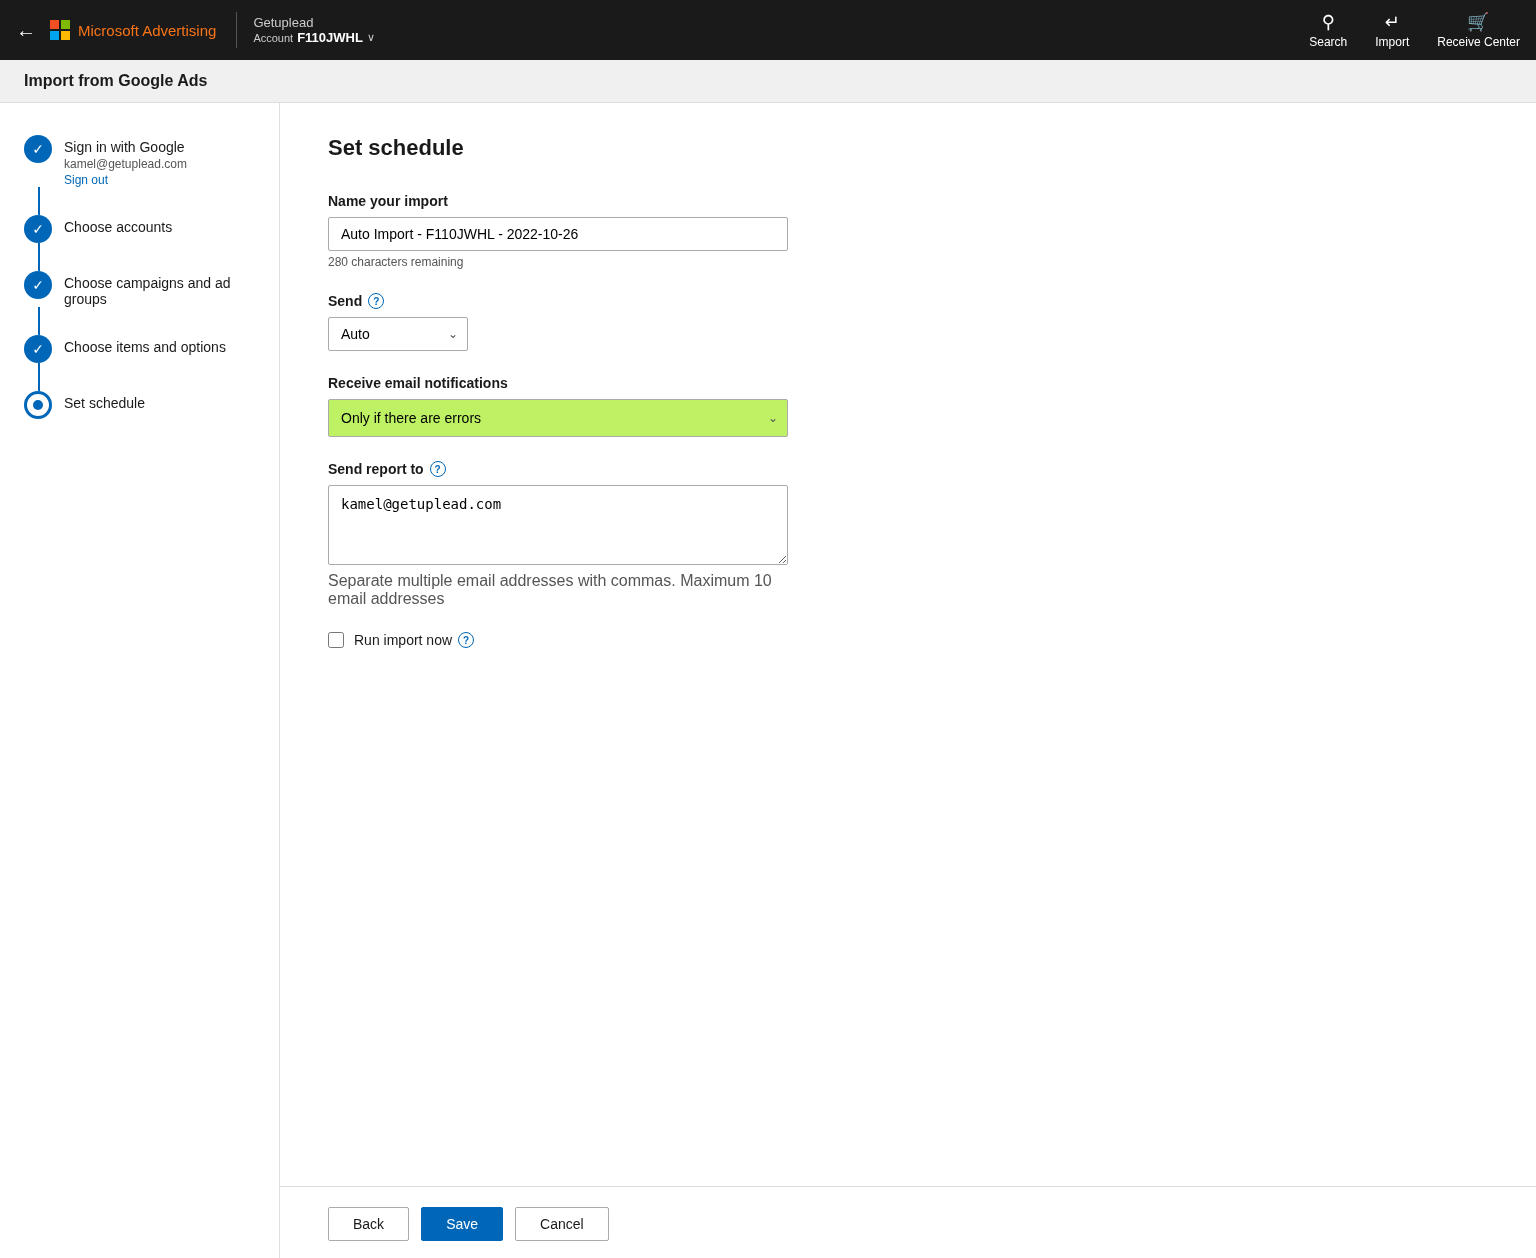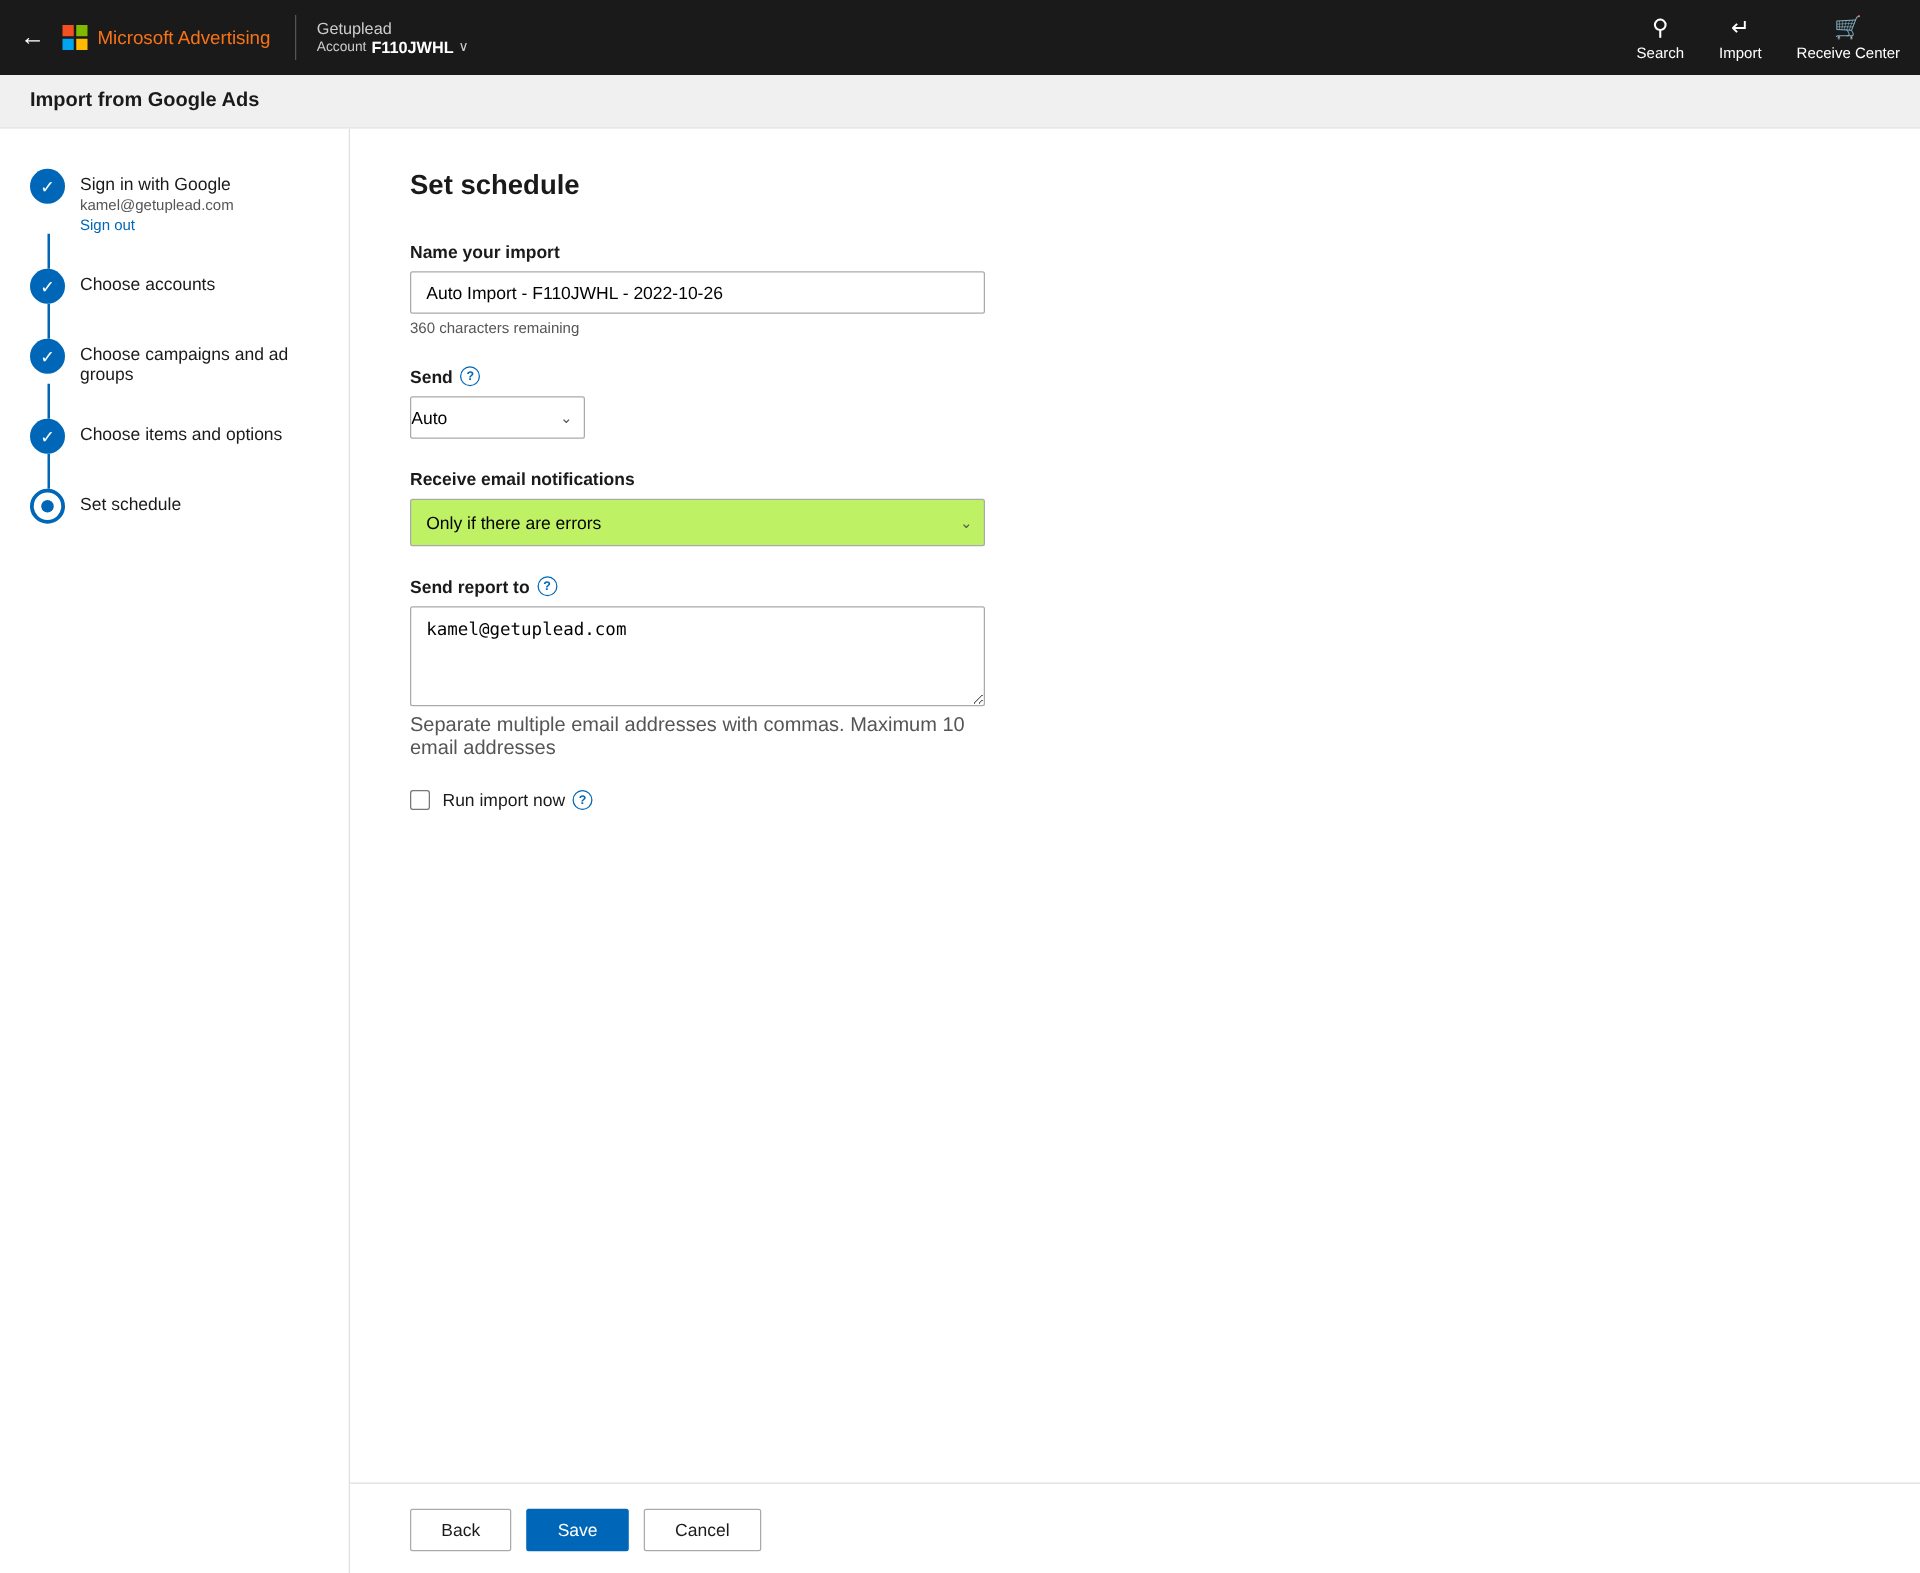--- a/index.html
+++ b/index.html
@@ -239,21 +239,21 @@
       margin-top: 4px;
     }
     .form-select-wrapper {
       position: relative;
       display: inline-block;
       width: 140px;
     }
     .form-select {
       appearance: none;
       width: 100%;
-      padding: 8px 32px 8px 0;
+      padding: 8px 32px 8px 12px;
       border: 1px solid #aaa;
       border-radius: 2px;
       font-size: 14px;
       background: white;
       cursor: pointer;
       outline: none;
     }
     .select-arrow {
       position: absolute;
       right: 10px;
@@ -446,21 +446,21 @@
     </ul>
   </aside>
 
   <div style="flex:1; display:flex; flex-direction:column;">
     <div class="content-area">
       <h2 class="section-title">Set schedule</h2>
 
       <div class="form-group">
         <label class="form-label">Name your import</label>
         <input type="text" class="form-input" value="Auto Import - F110JWHL - 2022-10-26" style="">
-        <div class="char-remaining">360 characters remaining</div>
+        <div class="char-remaining">280 characters remaining</div>
       </div>
 
       <div class="form-group">
         <div class="form-label-row">
           <span class="form-label" style="margin-bottom:0;">Send</span>
           <span class="help-icon">?</span>
         </div>
         <div class="form-select-wrapper">
           <select class="form-select">
             <option>Auto</option>

